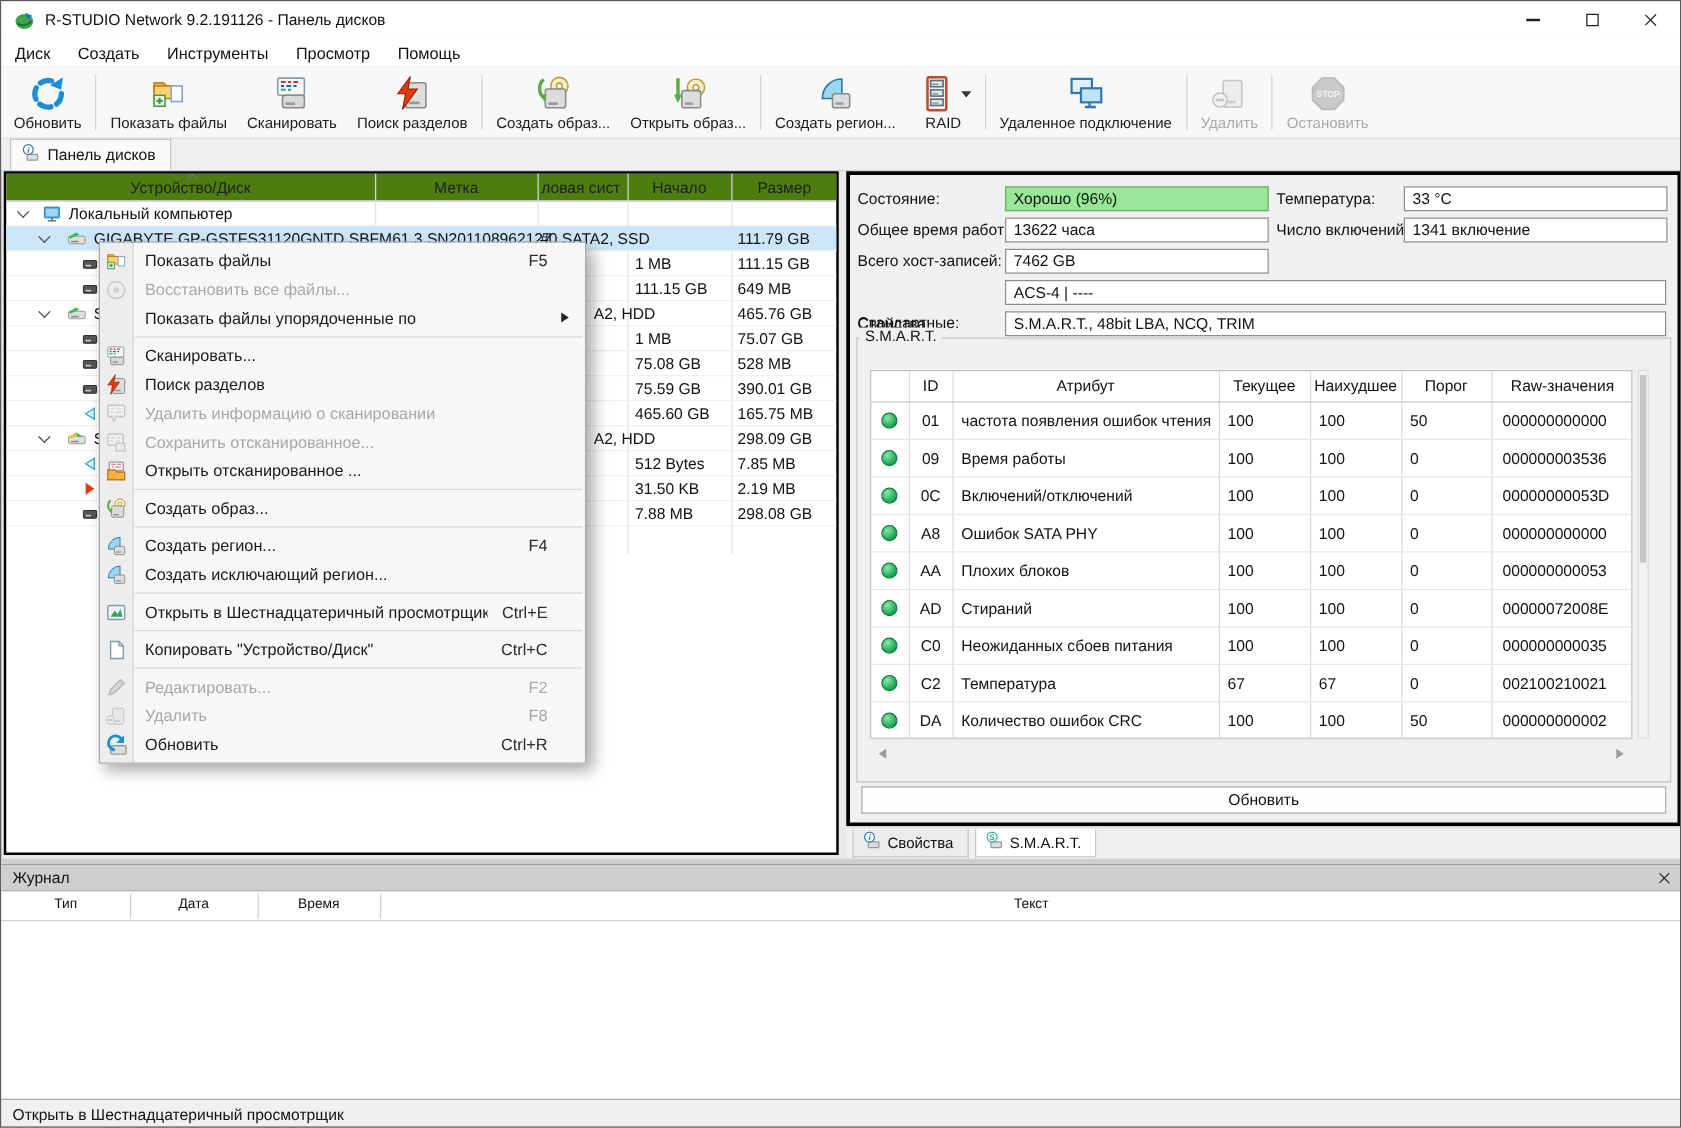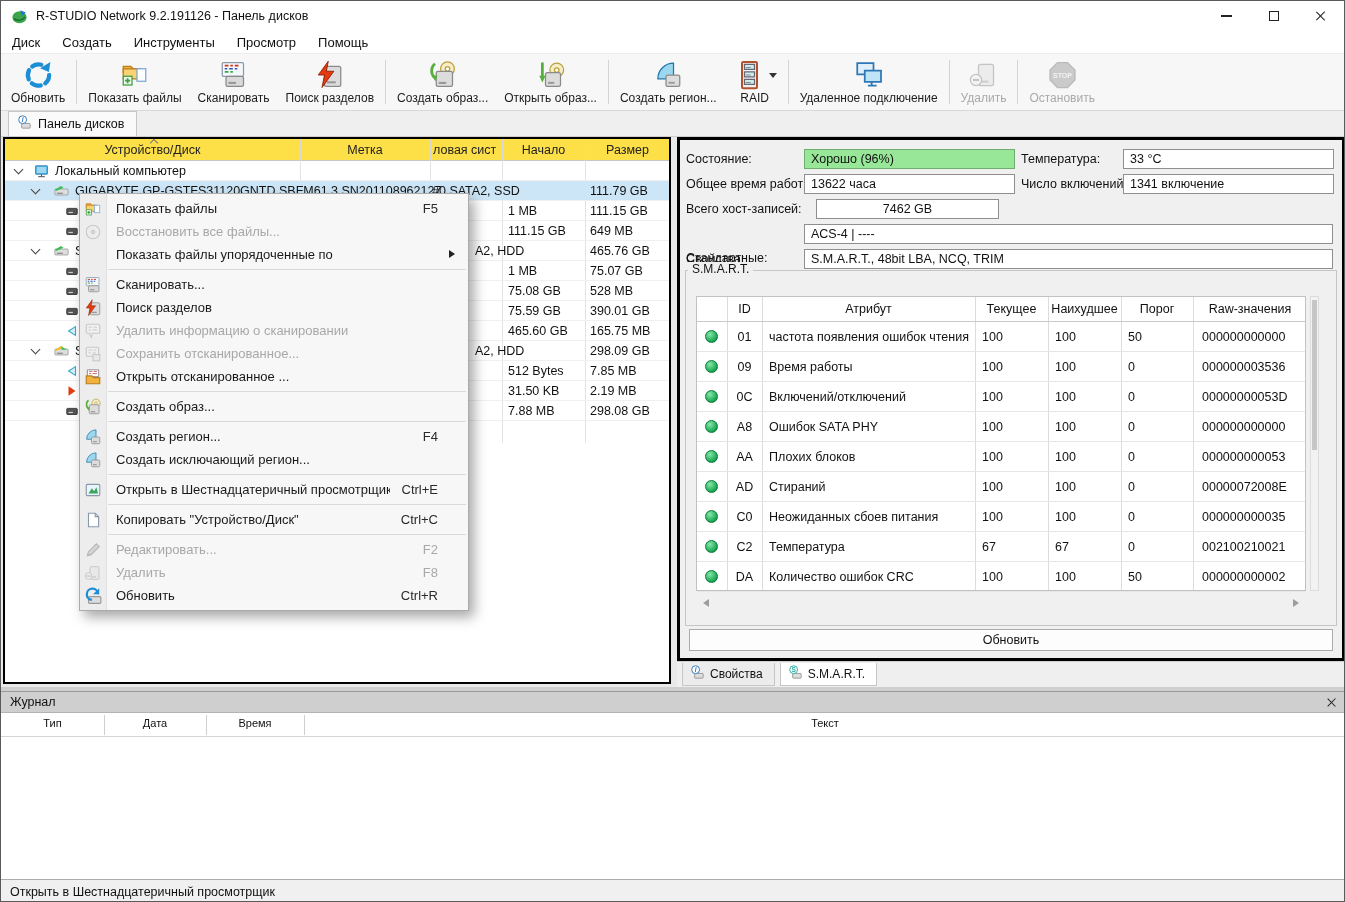--- a/index.html
+++ b/index.html
@@ -31,21 +31,21 @@
   .tb-btn.disabled .lbl{color:#a9a9a9;}
   .tb-btn.disabled .ticon{filter:grayscale(1) opacity(.55);}
   .tb-sep{width:1px;background:#d4d4d4;margin:5px 3px;}
   .caret-down{width:0;height:0;border:4px solid transparent;border-top:5px solid #333;margin-top:5px;}
   
   .tabstrip{position:absolute;left:0;top:110px;width:100%;height:26px;background:#efefef;border-bottom:1px solid #cfcfcf;display:flex;align-items:flex-end;padding-left:7px;}
   .tab{display:flex;align-items:center;gap:6px;background:#fafafa;border:1px solid #c6c6c6;border-bottom:none;height:25px;padding:0 12px 0 8px;font-size:12.5px;}
   .tab svg{width:15px;height:15px;}
   
   .left-panel{position:absolute;left:2px;top:136px;width:668px;height:547px;background:#fff;border:2px solid #000;}
-  .lp-header{position:absolute;left:0;top:0;right:0;height:22px;background:#fde047;border-bottom:1px solid #c6c6c6;font-size:12.5px;}
+  .lp-header{position:absolute;left:0;top:0;right:0;height:22px;background:#4d7c0f;border-bottom:1px solid #c6c6c6;font-size:12.5px;}
   .lp-h{position:absolute;top:4px;text-align:center;color:#222;}
   .lp-vline{position:absolute;top:0;width:1px;height:282px;background:#e3e3e3;}
   .lp-hvline{position:absolute;top:0;width:1px;height:22px;background:#d9d9d9;}
   .sort-caret{position:absolute;left:146px;top:1px;width:6px;height:6px;border-left:1.3px solid #777;border-top:1.3px solid #777;transform:rotate(45deg);}
   .disk-row{position:absolute;left:0;width:664px;height:20px;border-bottom:1px solid #f0f0f0;font-size:12.5px;}
   .disk-row.selected{background:#cde6f7;}
   .chev{position:absolute;top:5px;width:7px;height:7px;border-right:1.5px solid #444;border-bottom:1.5px solid #444;transform:rotate(45deg);}
   .tree-icon{position:absolute;top:2px;width:17px;height:16px;}
   .tree-icon svg{width:17px;height:16px;}
   .tree-icon.small{width:14px;height:14px;top:3px;}
@@ -540,21 +540,21 @@
     <div class="refresh-btn">Обновить</div>
   <span class="fld-label" style="left: 6px; top: 12px;">Состояние:</span>
       <div class="fld-input green" style="left: 124px; top: 9px; width: 211px;">Хорошо (96%)</div>
       <span class="fld-label" style="left: 341px; top: 12px;">Температура:</span>
       <div class="fld-input" style="left: 443px; top: 9px; width: 211px;">33 °C</div>
       <span class="fld-label" style="left: 6px; top: 37px;">Общее время работы:</span>
       <div class="fld-input" style="left: 124px; top: 34px; width: 211px;">13622 часа</div>
       <span class="fld-label" style="left: 341px; top: 37px;">Число включений:</span>
       <div class="fld-input" style="left: 443px; top: 34px; width: 211px;">1341 включение</div>
       <span class="fld-label" style="left: 6px; top: 62px;">Всего хост-записей:</span>
-      <div class="fld-input" style="left: 136px; top: 59px; width: 183px; text-align: center;">7462 GB</div>
+      <div class="fld-input" style="left: 124px; top: 59px; width: 211px;">7462 GB</div>
       <span class="fld-label" style="left: 6px; top: 87px; margin-top: 24px;">Стандартные:</span>
       <div class="fld-input" style="left: 124px; top: 84px; width: 529px;">ACS-4 | ----</div>
       <span class="fld-label" style="left: 6px; top: 112px;">Свойства:</span>
       <div class="fld-input" style="left: 124px; top: 109px; width: 529px;">S.M.A.R.T., 48bit LBA, NCQ, TRIM</div>
     </div>
 
   <div class="rp-tabs" id="rptabs">
       <div class="rp-tab">
         <span><svg width="15" height="15" viewBox="0 0 16 16">
             <rect x="5" y="9" width="9" height="5" rx="0.5" fill="#ddd" stroke="#999"></rect>

